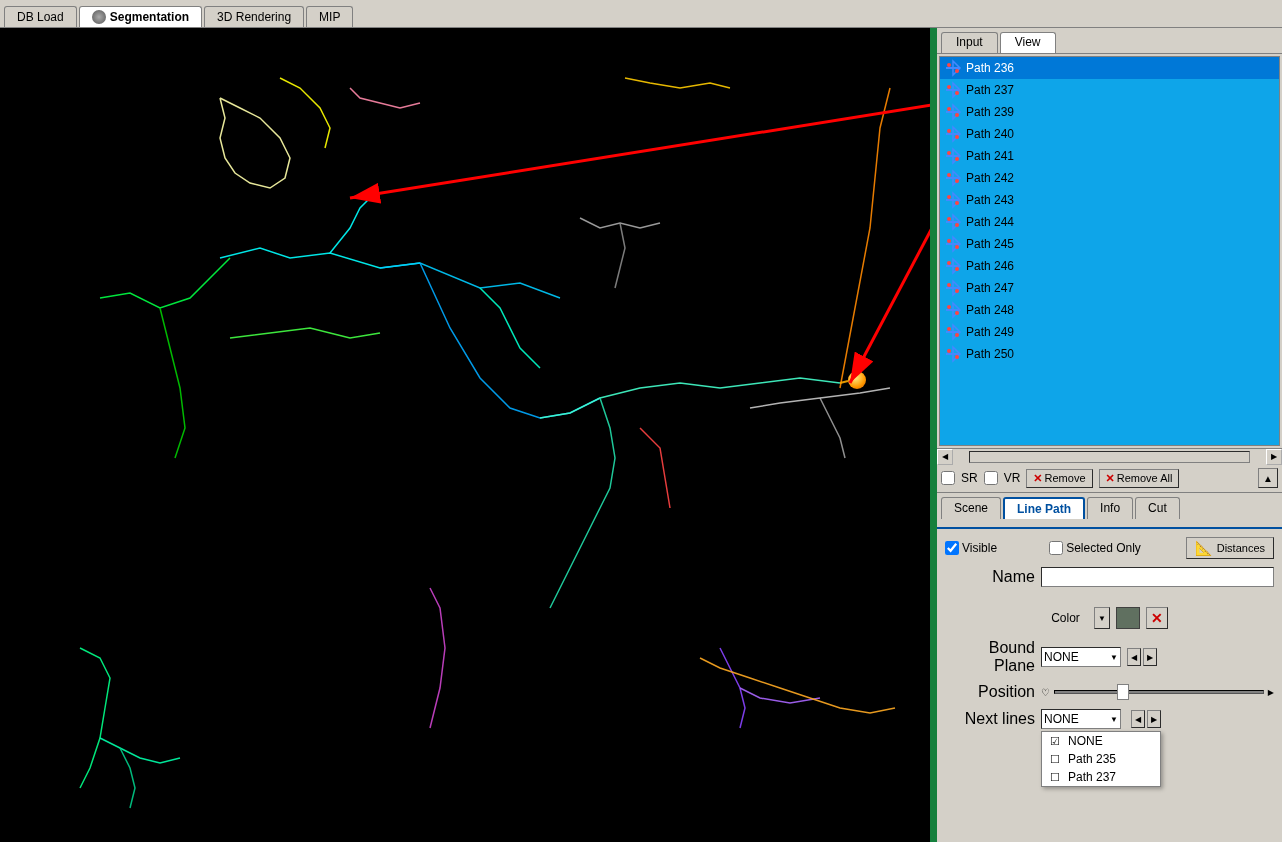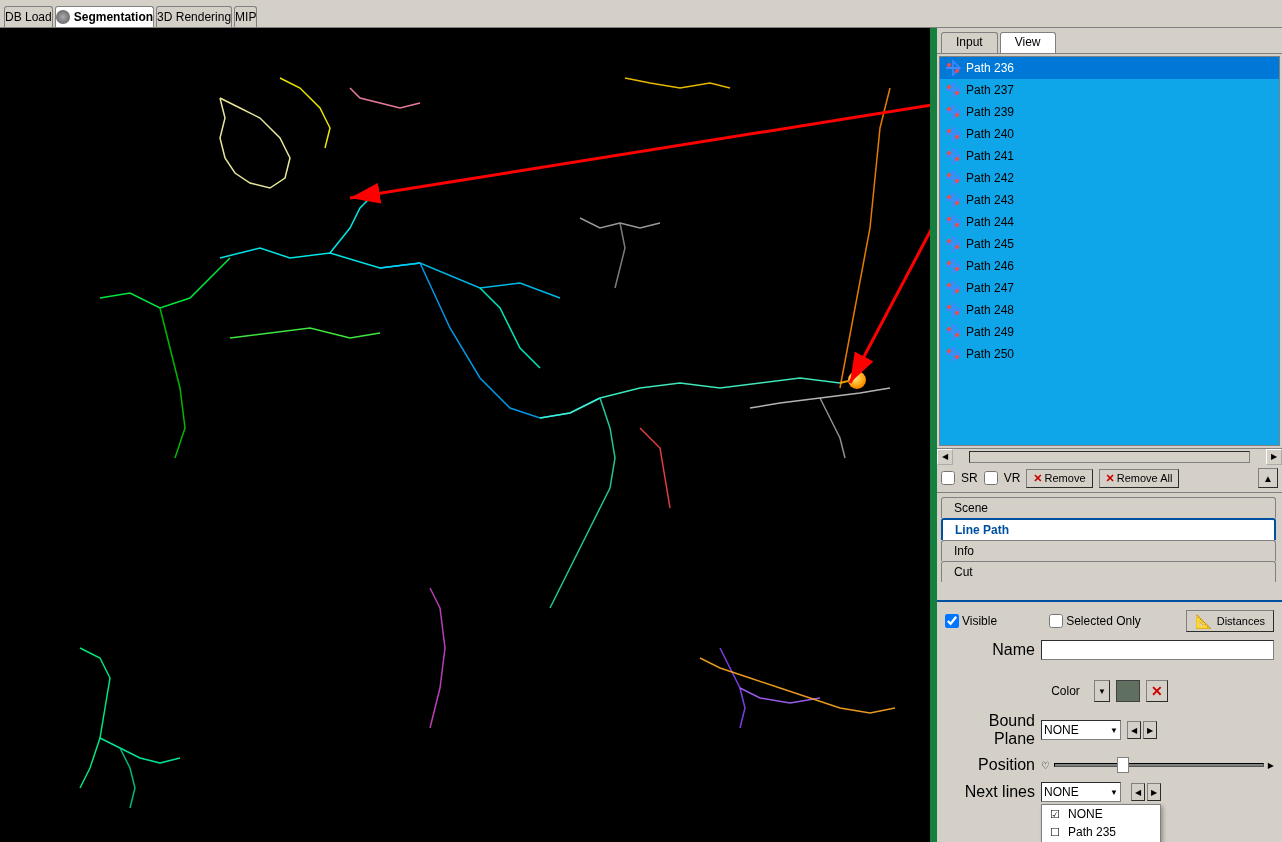--- a/index.html
+++ b/index.html
@@ -1,20 +1,20 @@
 <!DOCTYPE html>
 <html><head>
   <meta charset="utf-8">
   <style>
     * { box-sizing: border-box; margin: 0; padding: 0; }
     body { font-family: Arial, sans-serif; font-size: 12px; background: #d4d0c8; width: 1282px; height: 842px; overflow: hidden; }
     
     
     .top-tabs { display: flex; background: #d4d0c8; padding: 4px 4px 0 4px; border-bottom: 1px solid #808080; height: 28px; align-items: flex-end; }
-    .top-tab { padding: 3px 0; border: 1px solid #808080; border-bottom: none; background: #d4d0c8; cursor: pointer; font-size: 12px; margin-right: 2px; border-radius: 3px 3px 0 0; }
+    .top-tab { padding: 3px 12px; border: 1px solid #808080; border-bottom: none; background: #d4d0c8; cursor: pointer; font-size: 12px; margin-right: 2px; border-radius: 3px 3px 0 0; }
     .top-tab.active { background: #ffffff; font-weight: bold; }
     .top-tab.seg { display: flex; align-items: flex-start; gap: 4px; }
     .seg-icon { width: 14px; height: 14px; border-radius: 50%; background: radial-gradient(circle, #aaa, #555); display: inline-block; }
     
     
     .main-layout { display: flex; height: calc(842px - 28px); }
     
     
     .canvas-area { width: 930px; height: 100%; background: #000; position: relative; overflow: hidden; }
     
@@ -45,21 +45,21 @@
     .scroll-arrow { width: 16px; height: 16px; background: #d4d0c8; border: 1px outset #fff; display: flex; align-items: center; justify-content: center; font-size: 8px; cursor: pointer; }
     
     
     .bottom-controls { padding: 4px; display: flex; align-items: center; gap: 6px; border-bottom: 1px solid #808080; }
     .check-label { display: flex; align-items: center; gap: 3px; cursor: pointer; }
     .btn-remove { padding: 2px 6px; border: 1px outset #808080; background: #d4d0c8; cursor: pointer; font-size: 11px; display: flex; align-items: center; gap: 2px; }
     .x-icon { color: #c00; font-weight: bold; }
     .up-btn { width: 20px; height: 20px; border: 1px outset #808080; background: #d4d0c8; cursor: pointer; display: flex; align-items: center; justify-content: center; font-size: 10px; margin-left: auto; }
     
     
-    .sub-tabs { display: flex; padding: 4px 4px 18px 4px; border-bottom: 2px solid #0050a0; flex-direction: column; }
+    .sub-tabs { display: flex; padding: 4px 4px 8px 4px; border-bottom: 2px solid #0050a0; }
     .sub-tab { padding: 3px 12px; border: 1px solid #808080; border-bottom: none; background: #d4d0c8; cursor: pointer; font-size: 12px; margin-right: 2px; border-radius: 3px 3px 0 0; }
     .sub-tab.active { background: #ffffff; border: 2px solid #0050a0; border-bottom: none; color: #0050a0; font-weight: bold; }
     
     
     .line-path-content { padding: 8px; flex: 1; overflow-y: auto; }
     .lp-row { display: flex; align-items: center; margin-bottom: 8px; gap: 6px; }
     .lp-label { width: 90px; text-align: right; font-size: 16px; }
     .lp-input { flex: 1; border: 1px inset #808080; background: #fff; height: 20px; padding: 1px 3px; }
     .checkbox { width: 14px; height: 14px; cursor: pointer; }
     .color-box { width: 24px; height: 22px; background: #607060; border: 1px solid #404040; cursor: pointer; }

